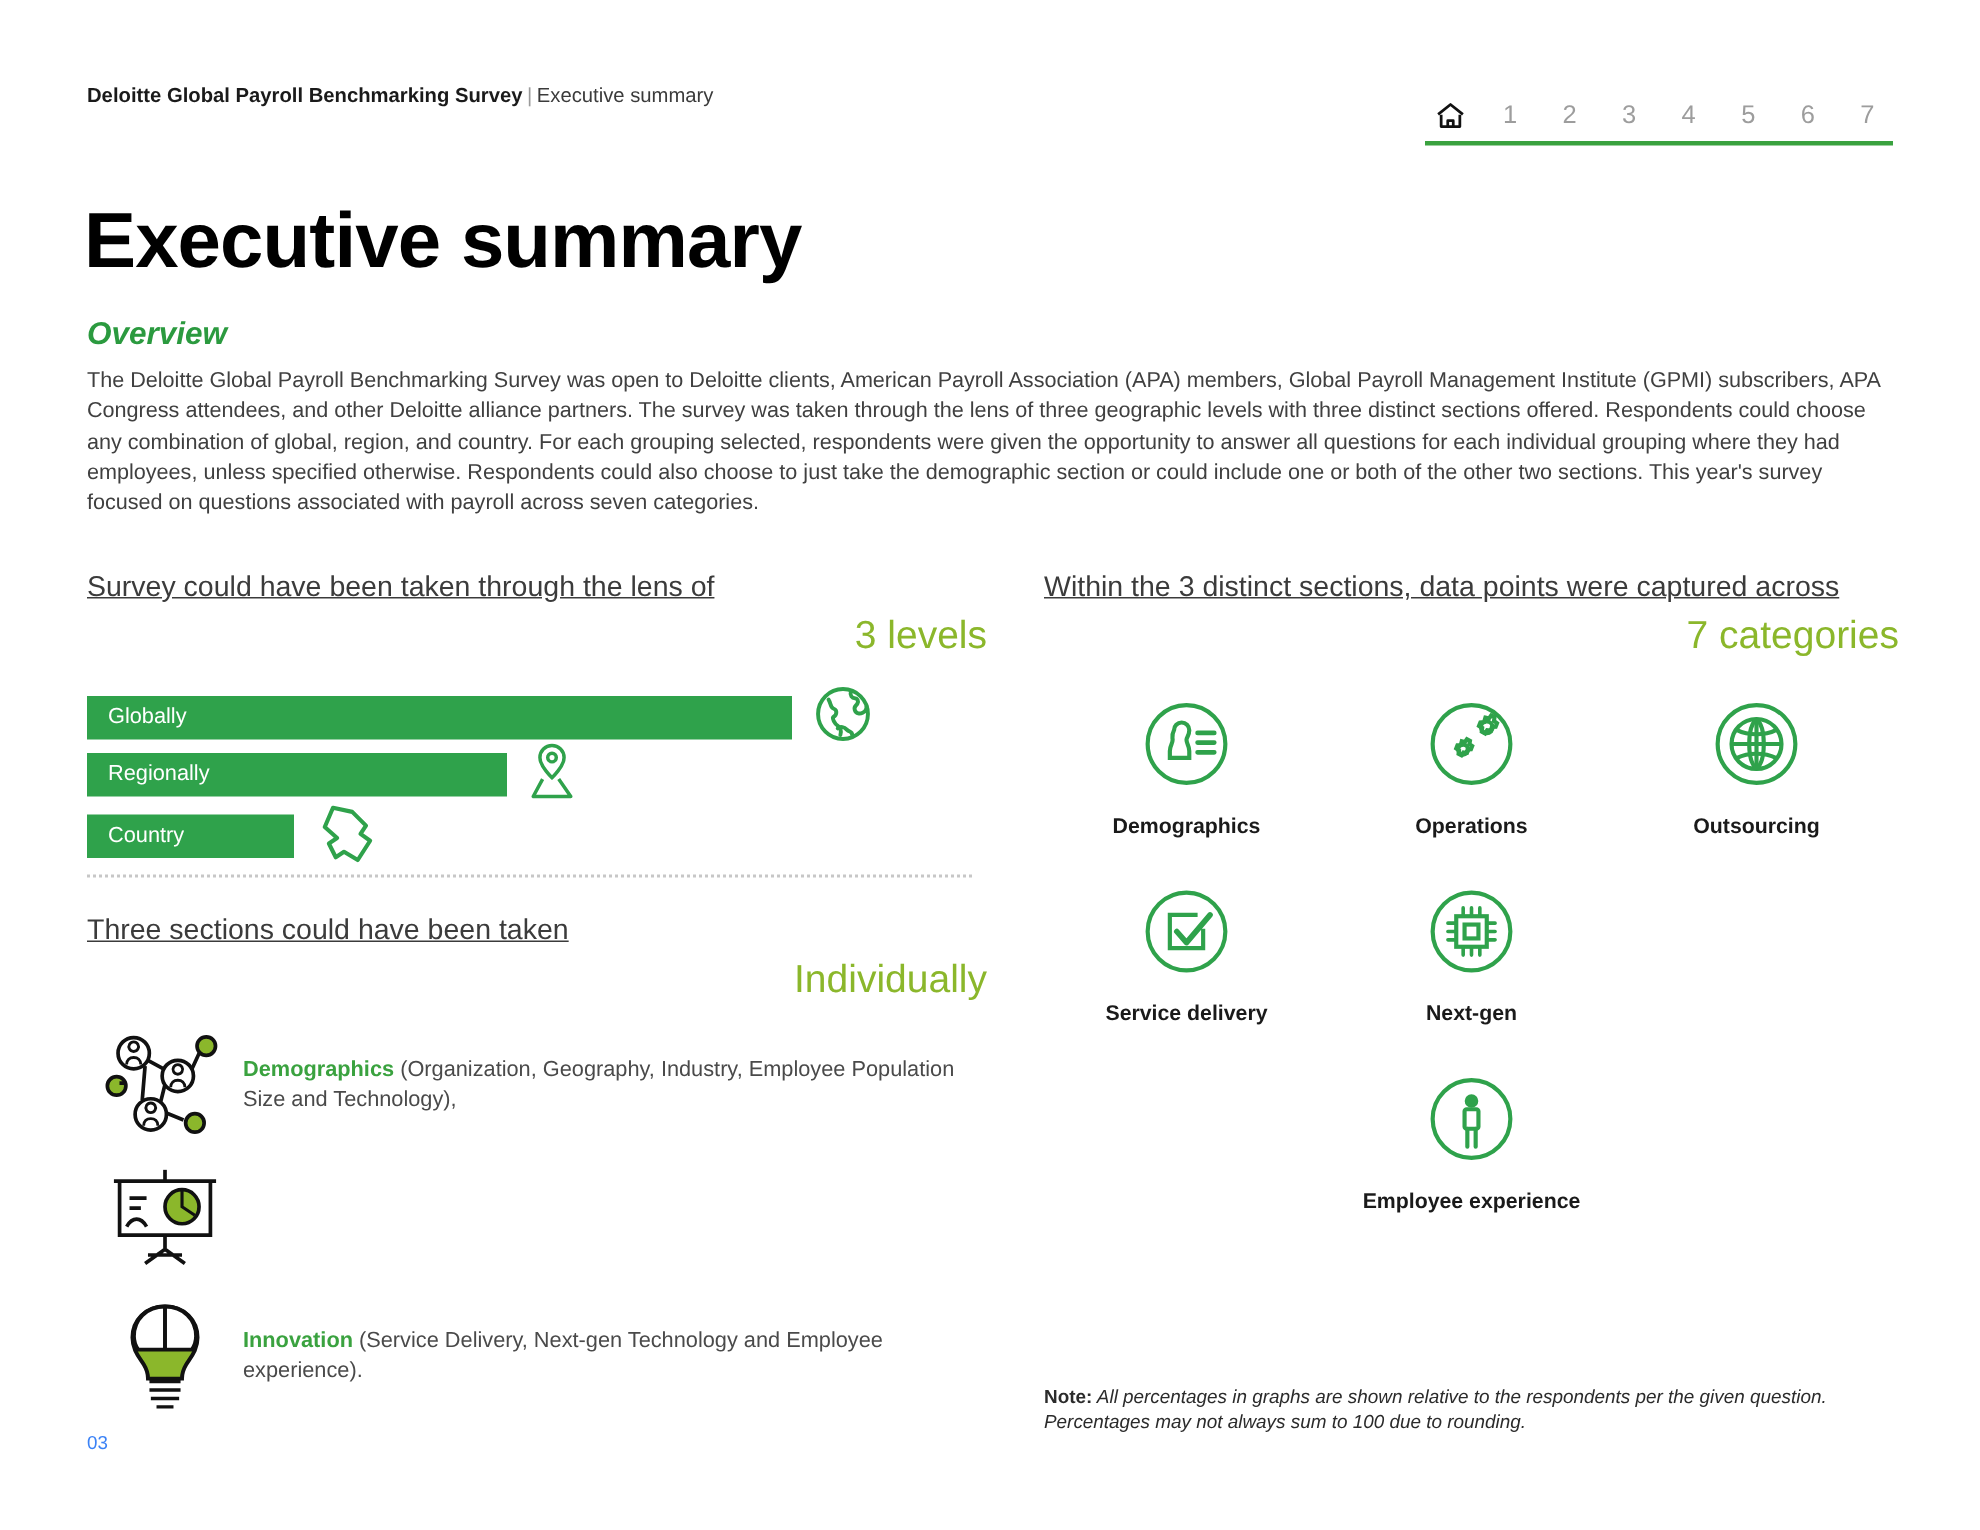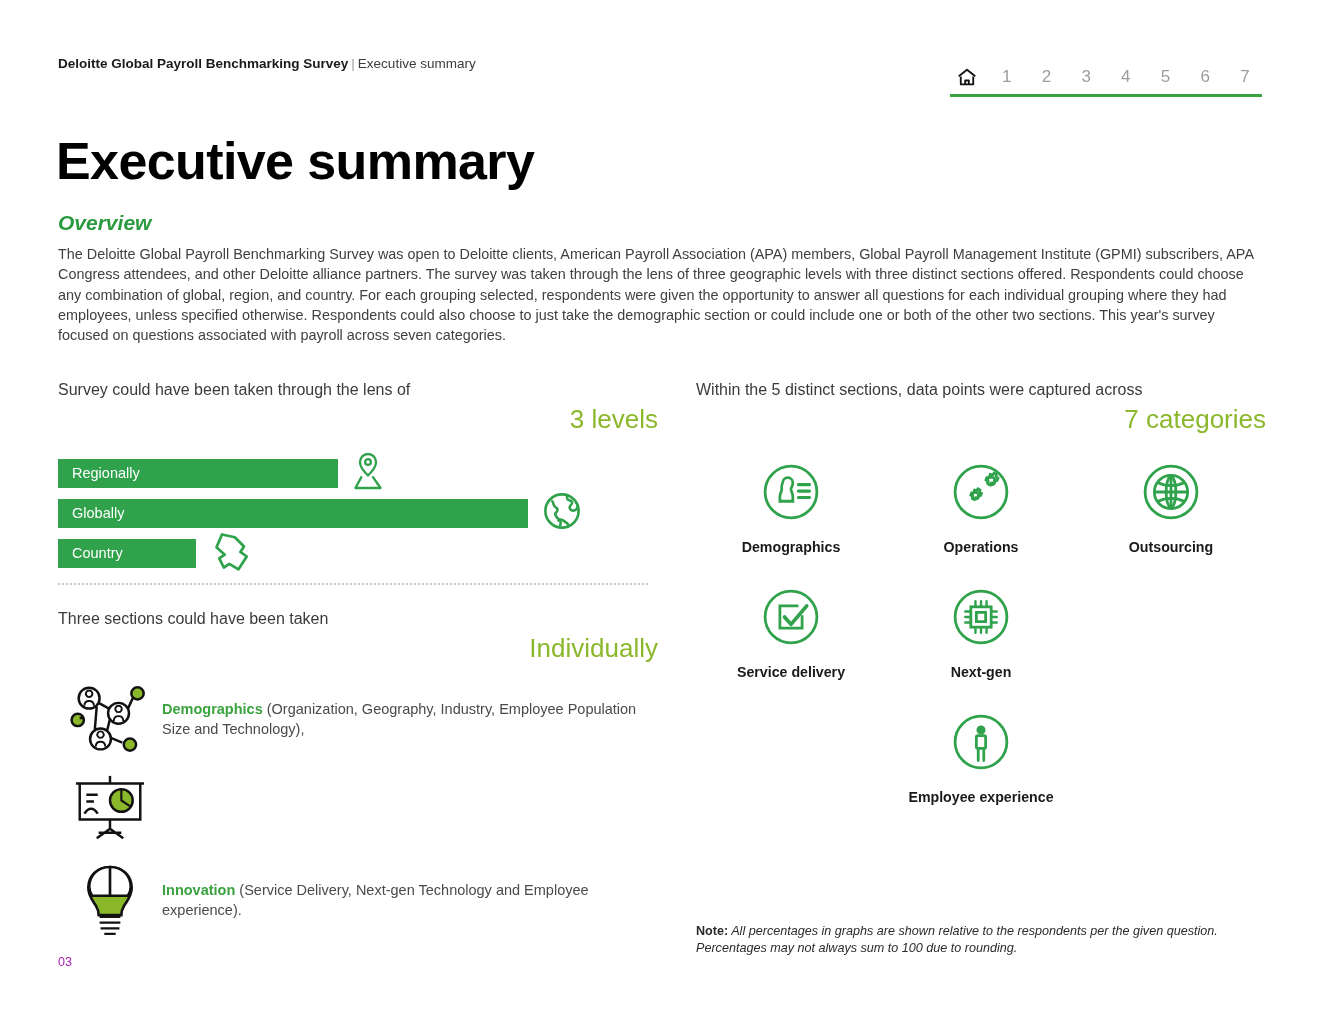--- a/index.html
+++ b/index.html
@@ -47,21 +47,21 @@
     position: absolute; left: 58px; top: 211px;
     font-size: 21px; font-weight: bold; color: #2b9a3f; font-style: italic;
   }
   .overview-body {
     position: absolute; left: 58px; top: 244px; width: 1200px;
     font-size: 14.4px; line-height: 20.3px; color: #404040;
     text-align: left;
   }
 
   
-  .lead { font-size: 16px; color: #3b3b3b; }
+  .lead { font-size: 19px; color: #3b3b3b; text-decoration: underline; }
   .big-green { font-size: 26px; color: #8bb72b; margin-top: 5px; text-align: right; }
 
   .levels-block { position: absolute; left: 58px; top: 381px; width: 600px; }
   .bars { margin-top: 16px; }
   .bar-row { position: relative; height: 33px; margin-bottom: 6px; }
   .bar {
     height: 29px; background: #2fa24b; color: #ffffff;
     font-size: 14.5px; line-height: 29px; padding-left: 14px;
     display: inline-block; vertical-align: middle;
   }
@@ -96,21 +96,21 @@
   .cat.span-center { grid-column: 2 / 3; }
 
   .note {
     position: absolute; left: 696px; top: 923px; width: 540px;
     font-size: 12.6px; line-height: 16.5px; color: #2b2b2b; font-style: italic;
   }
   .note b { font-style: normal; }
 
   .folio {
     position: absolute; left: 58px; top: 955px;
-    font-size: 12.5px; color: #a21caf;
+    font-size: 12.5px; color: #3b82f6;
   }
 </style>
 </head>
 <body>
 
 <div class="page">
 
   <div class="doc-header">
     <span class="brand">Deloitte Global Payroll Benchmarking Survey</span><span class="sep">|</span><span class="sub">Executive summary</span>
   </div>
@@ -140,38 +140,38 @@
   <h2 class="overview-head">Overview</h2>
   <p class="overview-body">The Deloitte Global Payroll Benchmarking Survey was open to Deloitte clients, American Payroll Association (APA) members, Global Payroll Management Institute (GPMI) subscribers, APA Congress attendees, and other Deloitte alliance partners. The survey was taken through the lens of three geographic levels with three distinct sections offered. Respondents could choose any combination of global, region, and country. For each grouping selected, respondents were given the opportunity to answer all questions for each individual grouping where they had employees, unless specified otherwise. Respondents could also choose to just take the demographic section or could include one or both of the other two sections. This year's survey focused on questions associated with payroll across seven categories.</p>
 
   <div class="levels-block">
     <div class="lead">Survey could have been taken through the lens of</div>
     <div class="big-green">3 levels</div>
 
     <div class="bars">
 
       <div class="bar-row">
-        <span class="bar" id="bar1" style="width: 280px;">Regionally</span>
-        <span class="bar-icon">
-          <svg width="34" height="40" viewBox="0 0 38 44" fill="none" stroke="#2fa24b" stroke-width="2.6">
-            <path d="M19 3c-5 0-9 4-9 9 0 6.5 9 15 9 15s9-8.5 9-15c0-5-4-9-9-9z"></path>
-            <circle cx="19" cy="12" r="3.2"></circle>
-            <path d="M12 28 5 41h28l-9-13" stroke-linejoin="round"></path>
-          </svg>
-        </span>
-      </div>
-
-      <div class="bar-row">
         <span class="bar" id="bar0" style="width: 470px;">Globally</span>
         <span class="bar-icon">
           <svg width="42" height="42" viewBox="0 0 48 48" fill="none" stroke="#2fa24b" stroke-width="3">
             <circle cx="24" cy="24" r="19"></circle>
             <path d="M13 13c2 3 1 6 4 7s2 5 0 6 1 6 3 7 3 4 2 7" stroke-linecap="round"></path>
             <path d="M30 7c-1 3 1 5 3 5s3 2 2 4-3 2-2 5 4 3 6 2 3-3 3-5" stroke-linecap="round"></path>
             <path d="M20 35c2-2 5-1 7 1s4 1 4 4" stroke-linecap="round"></path>
+          </svg>
+        </span>
+      </div>
+
+      <div class="bar-row">
+        <span class="bar" id="bar1" style="width: 280px;">Regionally</span>
+        <span class="bar-icon">
+          <svg width="34" height="40" viewBox="0 0 38 44" fill="none" stroke="#2fa24b" stroke-width="2.6">
+            <path d="M19 3c-5 0-9 4-9 9 0 6.5 9 15 9 15s9-8.5 9-15c0-5-4-9-9-9z"></path>
+            <circle cx="19" cy="12" r="3.2"></circle>
+            <path d="M12 28 5 41h28l-9-13" stroke-linejoin="round"></path>
           </svg>
         </span>
       </div>
 
       <div class="bar-row">
         <span class="bar" id="bar2" style="width: 138px;">Country</span>
         <span class="bar-icon">
           <svg width="48" height="44" viewBox="0 0 52 48" fill="none" stroke="#2fa24b" stroke-width="3" stroke-linejoin="round">
             <path d="M8 20 14 6l14 3 10 10-4 6 7 5-9 14-10-6-6 4-5-10 6-4-9-8z"></path>
           </svg>
@@ -230,21 +230,21 @@
             <path d="M24 58h22M24 64h22M25 70h20M29 76h12" stroke-width="2.4"></path>
           </svg>
         </span>
         <span class="sec-text"><b>Innovation</b><span> (Service Delivery, Next-gen Technology and Employee experience).</span></span>
       </div>
 
     </div>
   </div>
 
   <div class="cats-block">
-    <div class="lead">Within the 5 distinct sections, data points were captured across</div>
+    <div class="lead">Within the 3 distinct sections, data points were captured across</div>
     <div class="big-green">7 categories</div>
 
     <div class="cat-grid">
 
       <div class="cat">
         <span class="cat-circle">
           <svg width="74" height="74" viewBox="0 0 80 80" fill="none" stroke="#2fa24b" stroke-width="3">
             <circle cx="40" cy="40" r="28"></circle>
             <path d="M31 30a5.5 5.5 0 1 1 11 0c0 4-2 5-2 7 0 3 2 4 2 8v5H28v-5c0-4 2-5 2-8 0-2-1-3 1-7z" stroke-width="3"></path>
             <path d="M48 32h12M48 39h12M48 46h12" stroke-width="3.4" stroke-linecap="round"></path>

